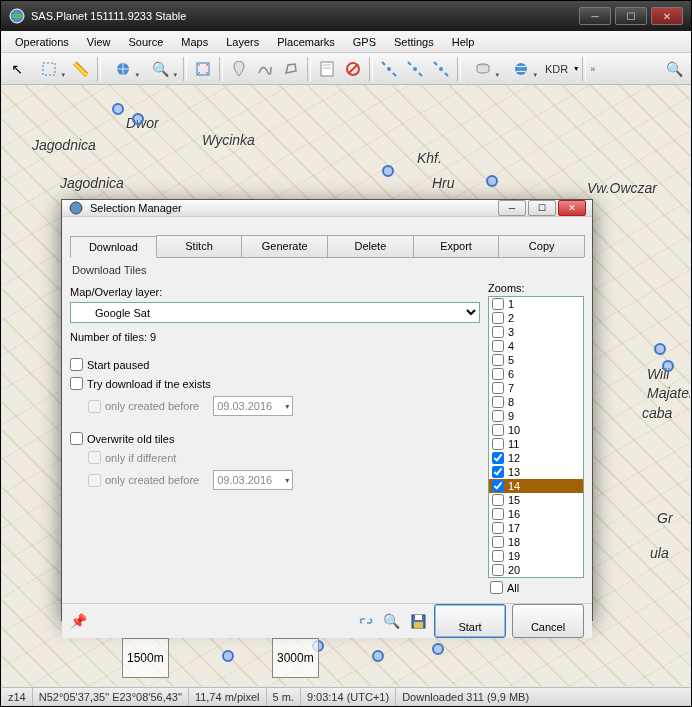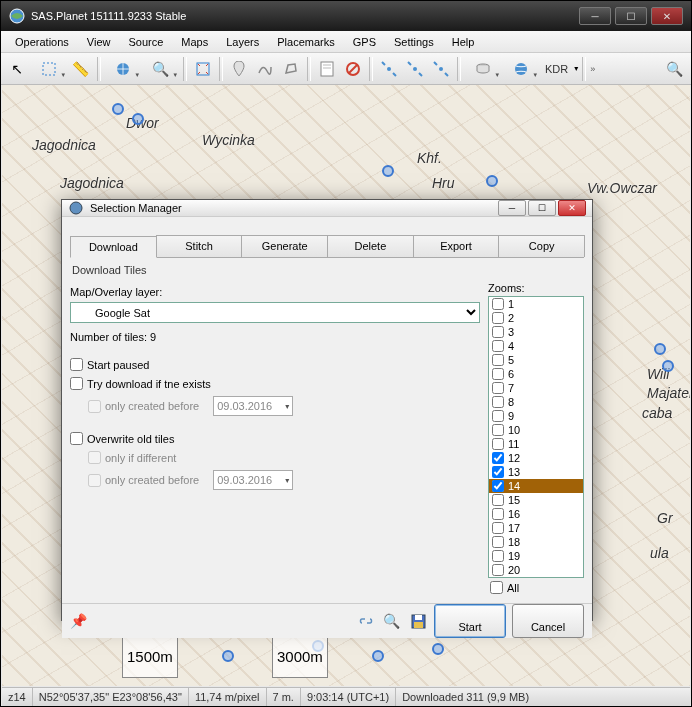--- a/index.html
+++ b/index.html
@@ -20,21 +20,21 @@
 .kdr{padding:0 4px;font-size:11px;color:#333}
 .map-area{position:absolute;top:84px;left:1px;right:1px;bottom:20px;background:#f5f0e8;overflow:hidden}
 .map-bg{position:absolute;inset:0;background:
  repeating-linear-gradient(45deg,rgba(160,120,80,0.15) 0 2px,transparent 2px 20px),
  repeating-linear-gradient(-30deg,rgba(140,100,70,0.1) 0 1px,transparent 1px 30px),
  radial-gradient(circle at 20% 30%,rgba(180,140,100,0.3) 0 40px,transparent 50px),
  radial-gradient(circle at 70% 60%,rgba(160,120,90,0.25) 0 60px,transparent 70px),
  #f0ebe0}
 .marker{position:absolute;width:12px;height:12px;border:2px solid #3c78d0;border-radius:50%;background:rgba(120,170,240,0.5)}
 .label{position:absolute;font-size:14px;color:#333;font-style:italic;text-shadow:0 0 2px #fff}
-.scale{position:absolute;bottom:8px;background:rgba(255,255,255,0.7);padding:12px 4px;font-size:15px;border:1px solid #888}
+.scale{position:absolute;bottom:8px;background:rgba(255,255,255,0.7);padding:12px 4px;font-size:12px;border:1px solid #888}
 .statusbar{position:absolute;bottom:0;left:1px;right:1px;height:19px;background:linear-gradient(#f0f0f0,#d8d8d8);border-top:1px solid #bbb;display:flex;align-items:center;font-size:10px;color:#333}
 .sb-cell{padding:0 6px;border-right:1px solid #bbb;height:100%;display:flex;align-items:center}
 .dialog{position:absolute;top:198px;left:60px;width:532px;height:422px;background:#f0f0f0;border:1px solid #555;box-shadow:0 4px 20px rgba(0,0,0,0.5);display:flex;flex-direction:column}
 .dlg-title{height:26px;background:linear-gradient(#fdfdfd,#e0e0e0);border-bottom:1px solid #ccc;display:flex;align-items:center;padding:0 6px}
 .dlg-title .icon{margin-right:6px}
 .dlg-wbtns{margin-left:auto;display:flex;gap:2px}
 .dlg-wbtn{width:28px;height:16px;border:1px solid #999;border-radius:2px;display:flex;align-items:center;justify-content:center;font-size:9px;background:linear-gradient(#f8f8f8,#ddd);cursor:pointer}
 .dlg-wbtn.close{background:linear-gradient(#e88,#c33);color:#fff;border-color:#a22}
 .dlg-body{flex:1;padding:6px 8px;display:flex;flex-direction:column}
 .tabs{display:flex;border-bottom:1px solid #aaa;margin-top:12px}
@@ -218,21 +218,21 @@
   <div id="map-scales">
         <div class="scale" style="left: 120px;">1500m</div>
         <div class="scale" style="left: 270px;">3000m</div>
       </div>
  </div>
 
  <div class="statusbar">
   <div class="sb-cell">z14</div>
   <div class="sb-cell">N52°05'37,35" E23°08'56,43"</div>
   <div class="sb-cell">11,74 m/pixel</div>
-  <div class="sb-cell">7 m.</div>
+  <div class="sb-cell">5 m.</div>
   <div class="sb-cell">9:03:14 (UTC+1)</div>
   <div class="sb-cell" style="flex:1;border-right:none">Downloaded 311 (9,9 MB)</div>
  </div>
 
  <div class="dialog">
   <div class="dlg-title">
    <span class="icon">
     <svg width="16" height="16">
             <circle cx="8" cy="8" r="6" fill="#6090c0" stroke="#345"></circle>
           </svg>

